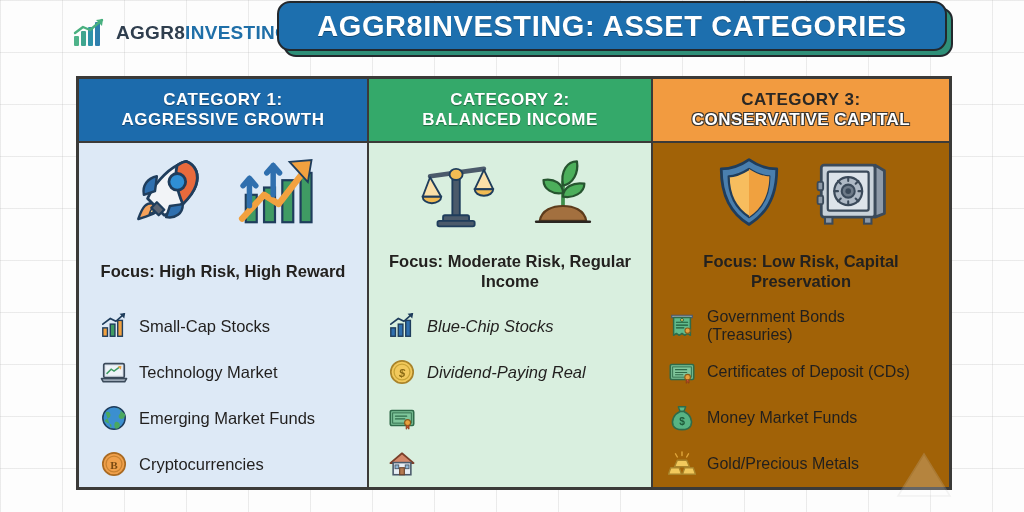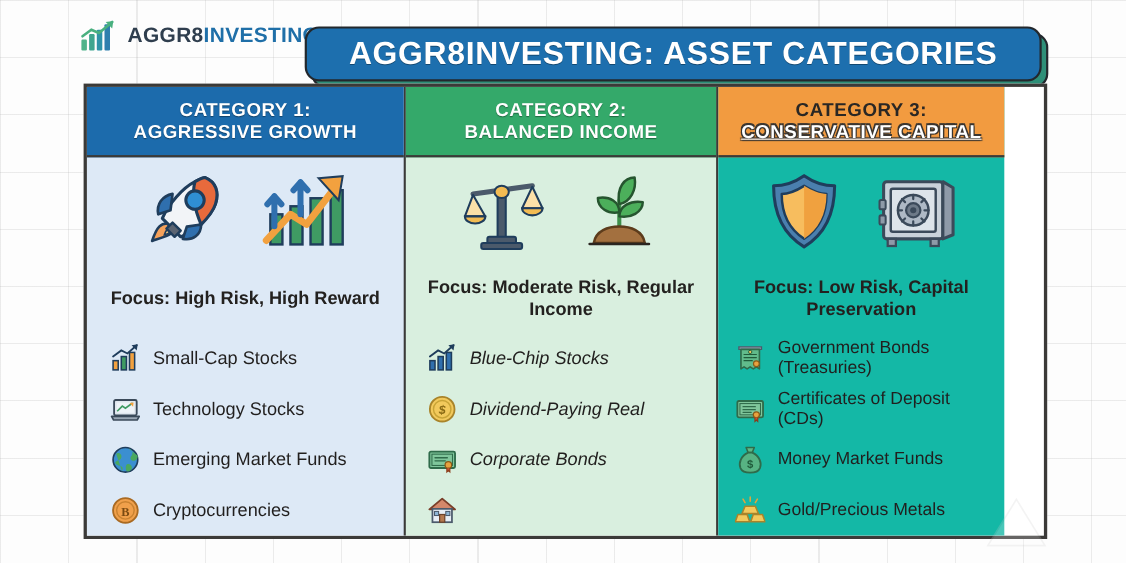--- a/index.html
+++ b/index.html
@@ -21,21 +21,21 @@
 
   .logo{position:absolute;left:72px;top:18px;display:flex;align-items:center;gap:8px;}
   .logo .glyph{width:36px;height:30px;display:block;}
   .logo .wordmark{
     font-size:19px;font-weight:bold;letter-spacing:.3px;white-space:nowrap;
     font-family:"Liberation Sans", sans-serif;
   }
   .logo .wordmark .w1{color:#2f3e4e;}
   .logo .wordmark .w2{color:#1f6fa8;}
 
-  .banner-wrap{position:absolute;left:277px;top:24px;width:672px;height:50px;}
+  .banner-wrap{position:absolute;left:277px;top:1px;width:672px;height:50px;}
   .banner-shadow{
     position:absolute;left:6px;top:6px;width:666px;height:46px;
     background:#2e8f78;border:2px solid #23282d;border-radius:13px;
   }
   .banner{
     position:absolute;left:0;top:0;width:666px;height:46px;
     background:#1d6fae;border:2px solid #23282d;border-radius:13px;
     display:flex;align-items:center;justify-content:center;
   }
   .banner-text{
@@ -45,42 +45,41 @@
 
   
   #card{
     position:absolute;left:76px;top:76px;width:876px;height:414px;
     border:3px solid #3b3a38;box-sizing:border-box;
     display:flex;background:#ffffff;overflow:hidden;
   }
   .col{flex:0 0 auto;display:flex;flex-direction:column;box-sizing:border-box;}
   .col.c1{width:290px;background:#dde9f6;border-right:2px solid #3b3a38;}
   .col.c2{width:284px;background:#d9efdf;border-right:2px solid #3b3a38;}
-  .col.c3{width:260px;background:#14b8a6;}
+  .col.c3{width:296px;background:#a16207;}
 
   .col-head{
     height:64px;flex:0 0 64px;display:flex;flex-direction:column;
     align-items:center;justify-content:center;box-sizing:border-box;
     border-bottom:2px solid #3b3a38;
   }
   .c1 .col-head{background:#1c6bac;}
   .c2 .col-head{background:#34a96a;}
   .c3 .col-head{background:#f29b40;}
   .col-head .l1,.col-head .l2{
     font-size:17px;font-weight:bold;letter-spacing:.5px;line-height:1.18;white-space:nowrap;
   }
   .c1 .col-head .l1,.c1 .col-head .l2,
   .c2 .col-head .l1,.c2 .col-head .l2{
     color:#ffffff;text-shadow:0 1px 1px rgba(0,0,0,.4);
   }
   .c3 .col-head .l1{color:#2a2724;}
   .c3 .col-head .l2{
     color:#ffffff;
     text-shadow:-1px -1px 0 #3b3630,1px -1px 0 #3b3630,-1px 1px 0 #3b3630,1px 1px 0 #3b3630;
-    text-decoration:underline;
   }
 
   .hero{
     flex:0 0 100px;display:flex;align-items:center;justify-content:center;gap:26px;
   }
   .hero svg{display:block;}
 
   .focus{
     flex:0 0 56px;display:flex;align-items:center;justify-content:center;
     padding:0 14px;text-align:center;box-sizing:border-box;
@@ -197,21 +196,21 @@
         <div class="item">
           <span class="ico">
             <svg viewBox="0 0 30 30" width="28" height="28">
               <rect x="4" y="6" width="22" height="15" rx="1.5" fill="#dfe6ee" stroke="#3b4a5a" stroke-width="1.8"></rect>
               <rect x="6.5" y="8.5" width="17" height="10" fill="#eef3f8"></rect>
               <path d="M7 17 L12 12 L15 14 L22 9" stroke="#3f9b63" stroke-width="1.6" fill="none"></path>
               <path d="M19 9 L23 8.5 L22.5 12.5 Z" fill="#f2a13f"></path>
               <path d="M1.5 22 L28.5 22 L26.5 25.5 L3.5 25.5 Z" fill="#9aa7b5" stroke="#3b4a5a" stroke-width="1.6" stroke-linejoin="round"></path>
             </svg>
           </span>
-          <span class="lbl">Technology Stocks</span>
+          <span class="lbl">Technology Market</span>
         </div>
         <div class="item">
           <span class="ico">
             <svg viewBox="0 0 30 30" width="28" height="28">
               <circle cx="15" cy="15" r="12" fill="#3b8fd0" stroke="#1f3d5c" stroke-width="1.6"></circle>
               <path d="M6 9 C9 7 12 10 11 13 C10 16 6 15 5 18 C7 21 10 20 12 22 C13 25 11 26 12 27" fill="#4aa85f" stroke="none"></path>
               <path d="M18 4 C22 5 23 9 21 11 C19 13 20 16 23 16 C26 16 27 13 27 11" fill="#4aa85f"></path>
               <path d="M17 19 C20 19 22 21 21 24 C20 26 18 27 16 26 C15 23 15 20 17 19 Z" fill="#4aa85f"></path>
             </svg>
           </span>
@@ -292,21 +291,20 @@
         <div class="item">
           <span class="ico">
             <svg viewBox="0 0 30 30" width="28" height="28">
               <rect x="2.5" y="7" width="25" height="16" rx="1.5" fill="#7fc69b" stroke="#2f6b4a" stroke-width="1.8"></rect>
               <rect x="5" y="9.5" width="20" height="11" fill="none" stroke="#2f6b4a" stroke-width="1"></rect>
               <path d="M8 13 L20 13 M8 16 L18 16" stroke="#2f6b4a" stroke-width="1.3" stroke-linecap="round"></path>
               <circle cx="21" cy="20" r="3.2" fill="#e8a23f" stroke="#8a5a18" stroke-width="1.2"></circle>
               <path d="M19.5 23 L19.5 27 L21 25.5 L22.5 27 L22.5 23" fill="#c4552f" stroke="#8a3a18" stroke-width="1"></path>
             </svg>
           </span>
-          <span class="lbl">Corporate Bonds</span>
         </div>
         <div class="item">
           <span class="ico">
             <svg viewBox="0 0 30 30" width="28" height="28">
               <path d="M2.5 14 L15 3.5 L27.5 14 Z" fill="#d4886a" stroke="#7a3f2a" stroke-width="1.8" stroke-linejoin="round"></path>
               <rect x="5.5" y="13.5" width="19" height="13" fill="#e8eef5" stroke="#4b5a6b" stroke-width="1.7"></rect>
               <rect x="7.5" y="16" width="4" height="4" fill="#8fb6d6" stroke="#4b5a6b" stroke-width="1"></rect>
               <rect x="18.5" y="16" width="4" height="4" fill="#8fb6d6" stroke="#4b5a6b" stroke-width="1"></rect>
               <rect x="12.5" y="19" width="5" height="7.5" fill="#b5794f" stroke="#6b422a" stroke-width="1.2"></rect>
             </svg>

